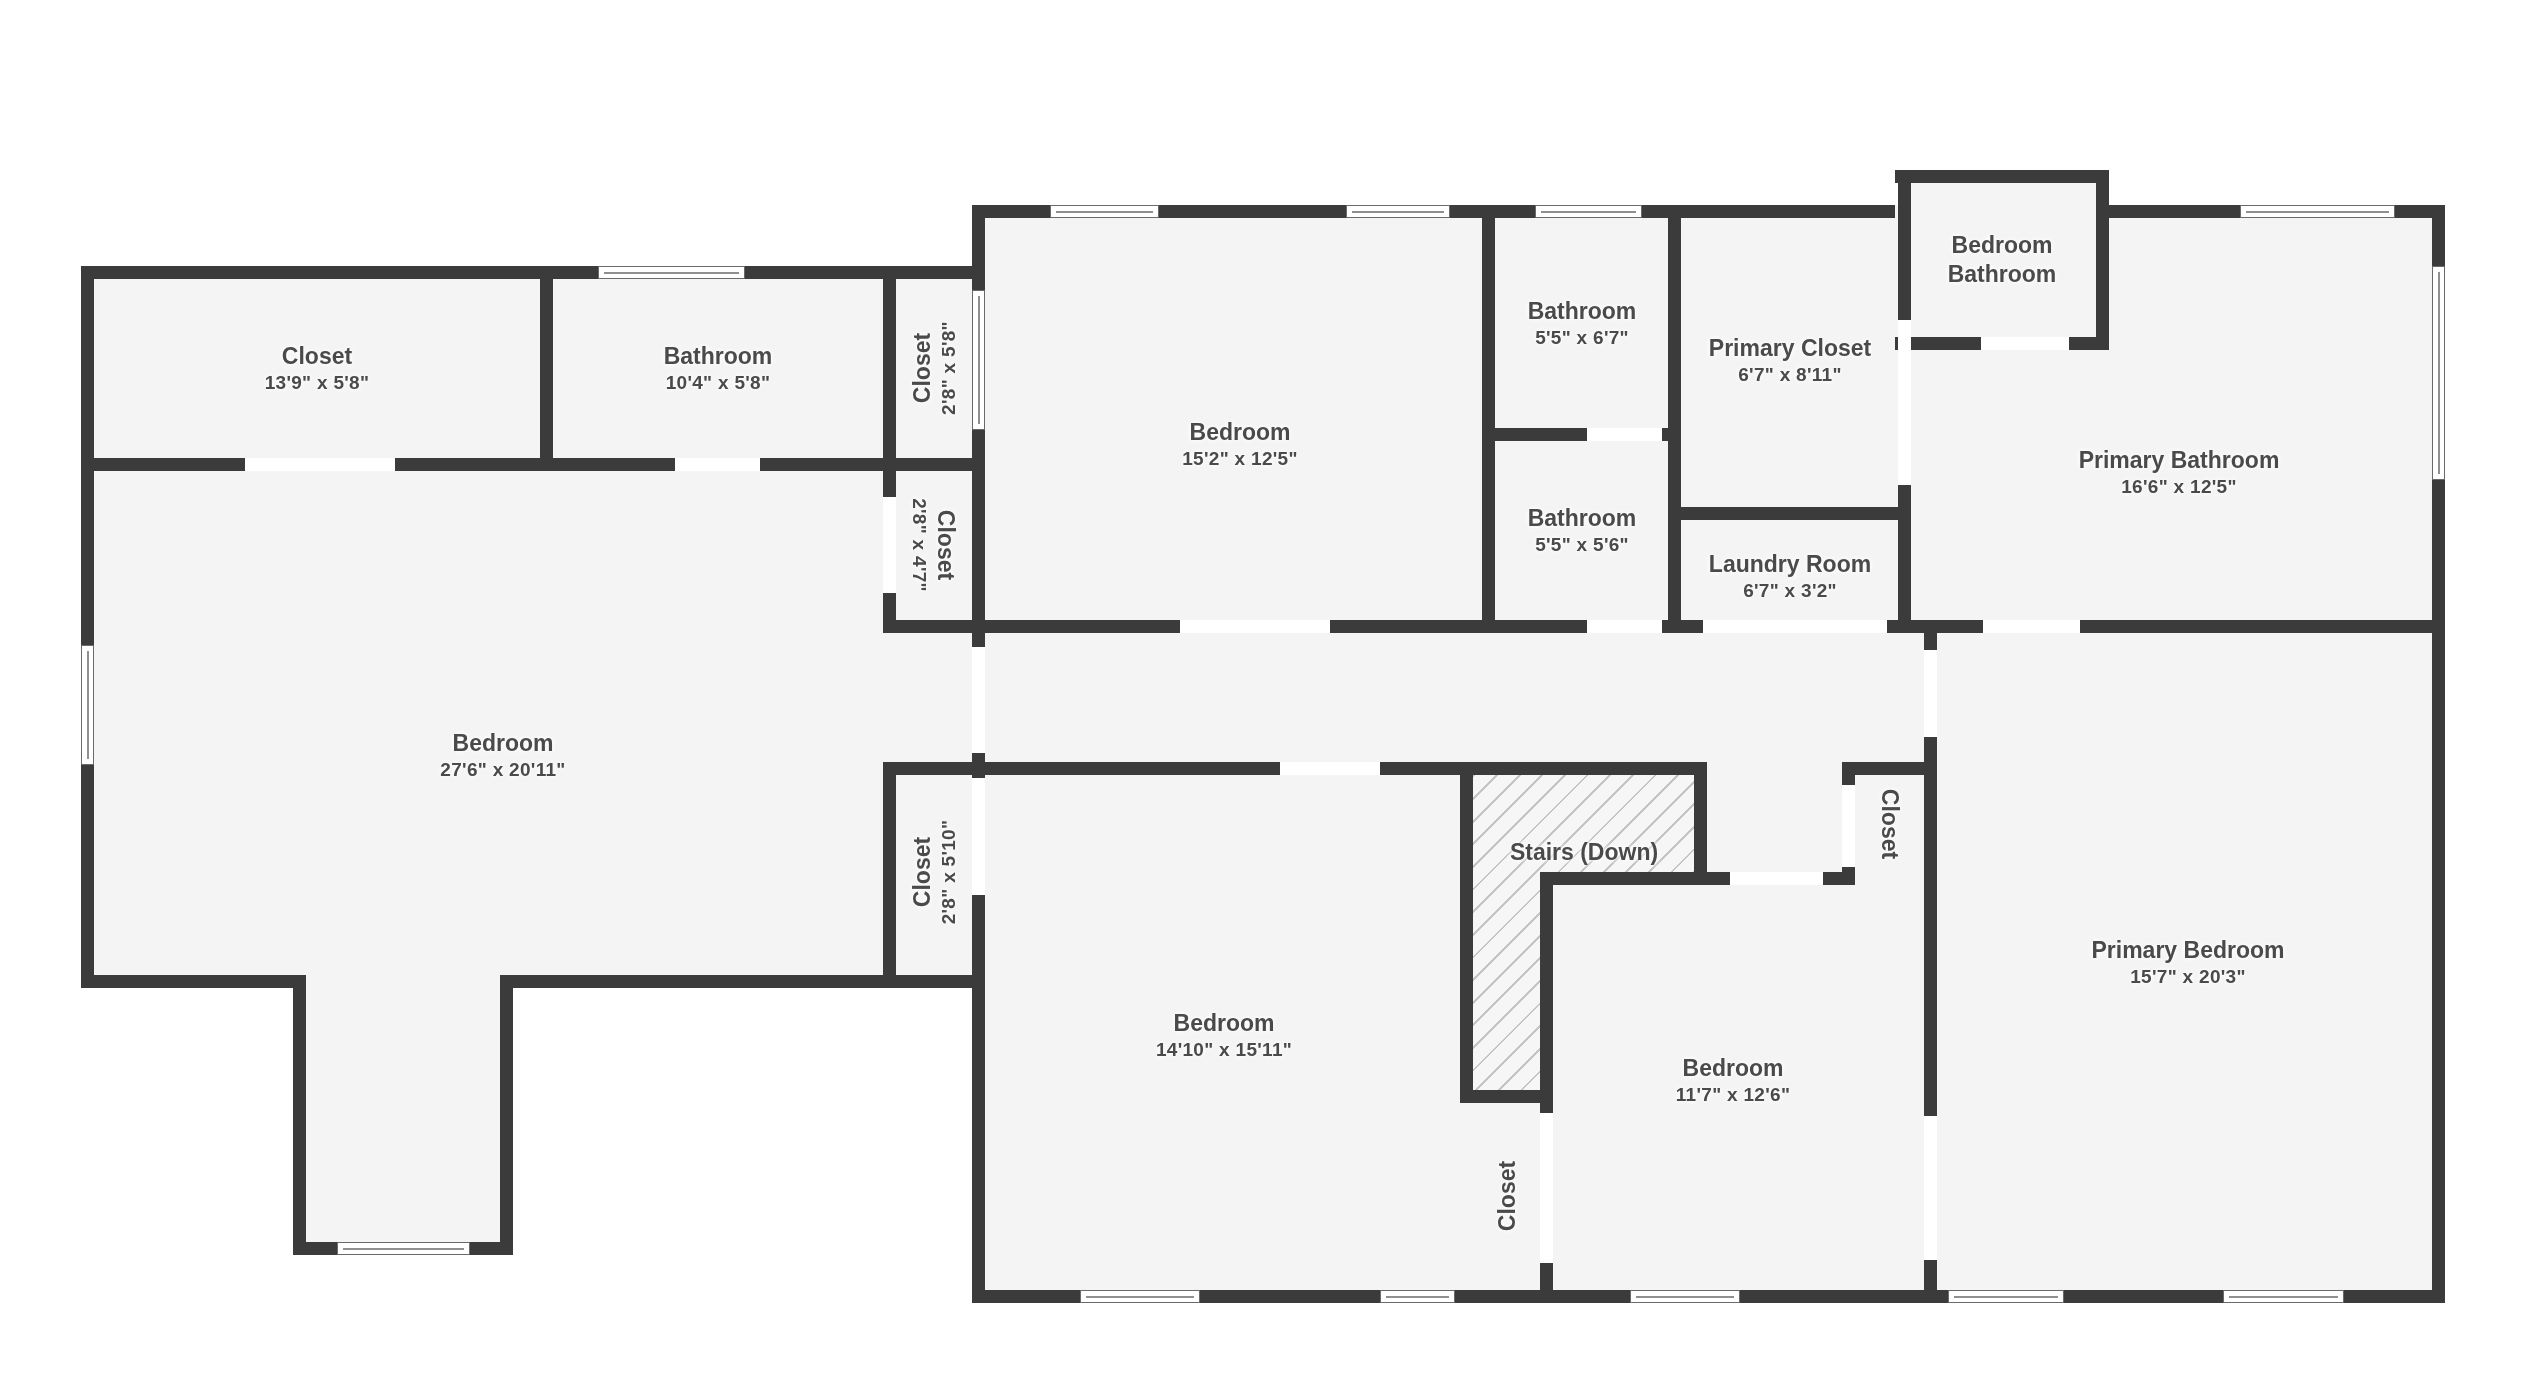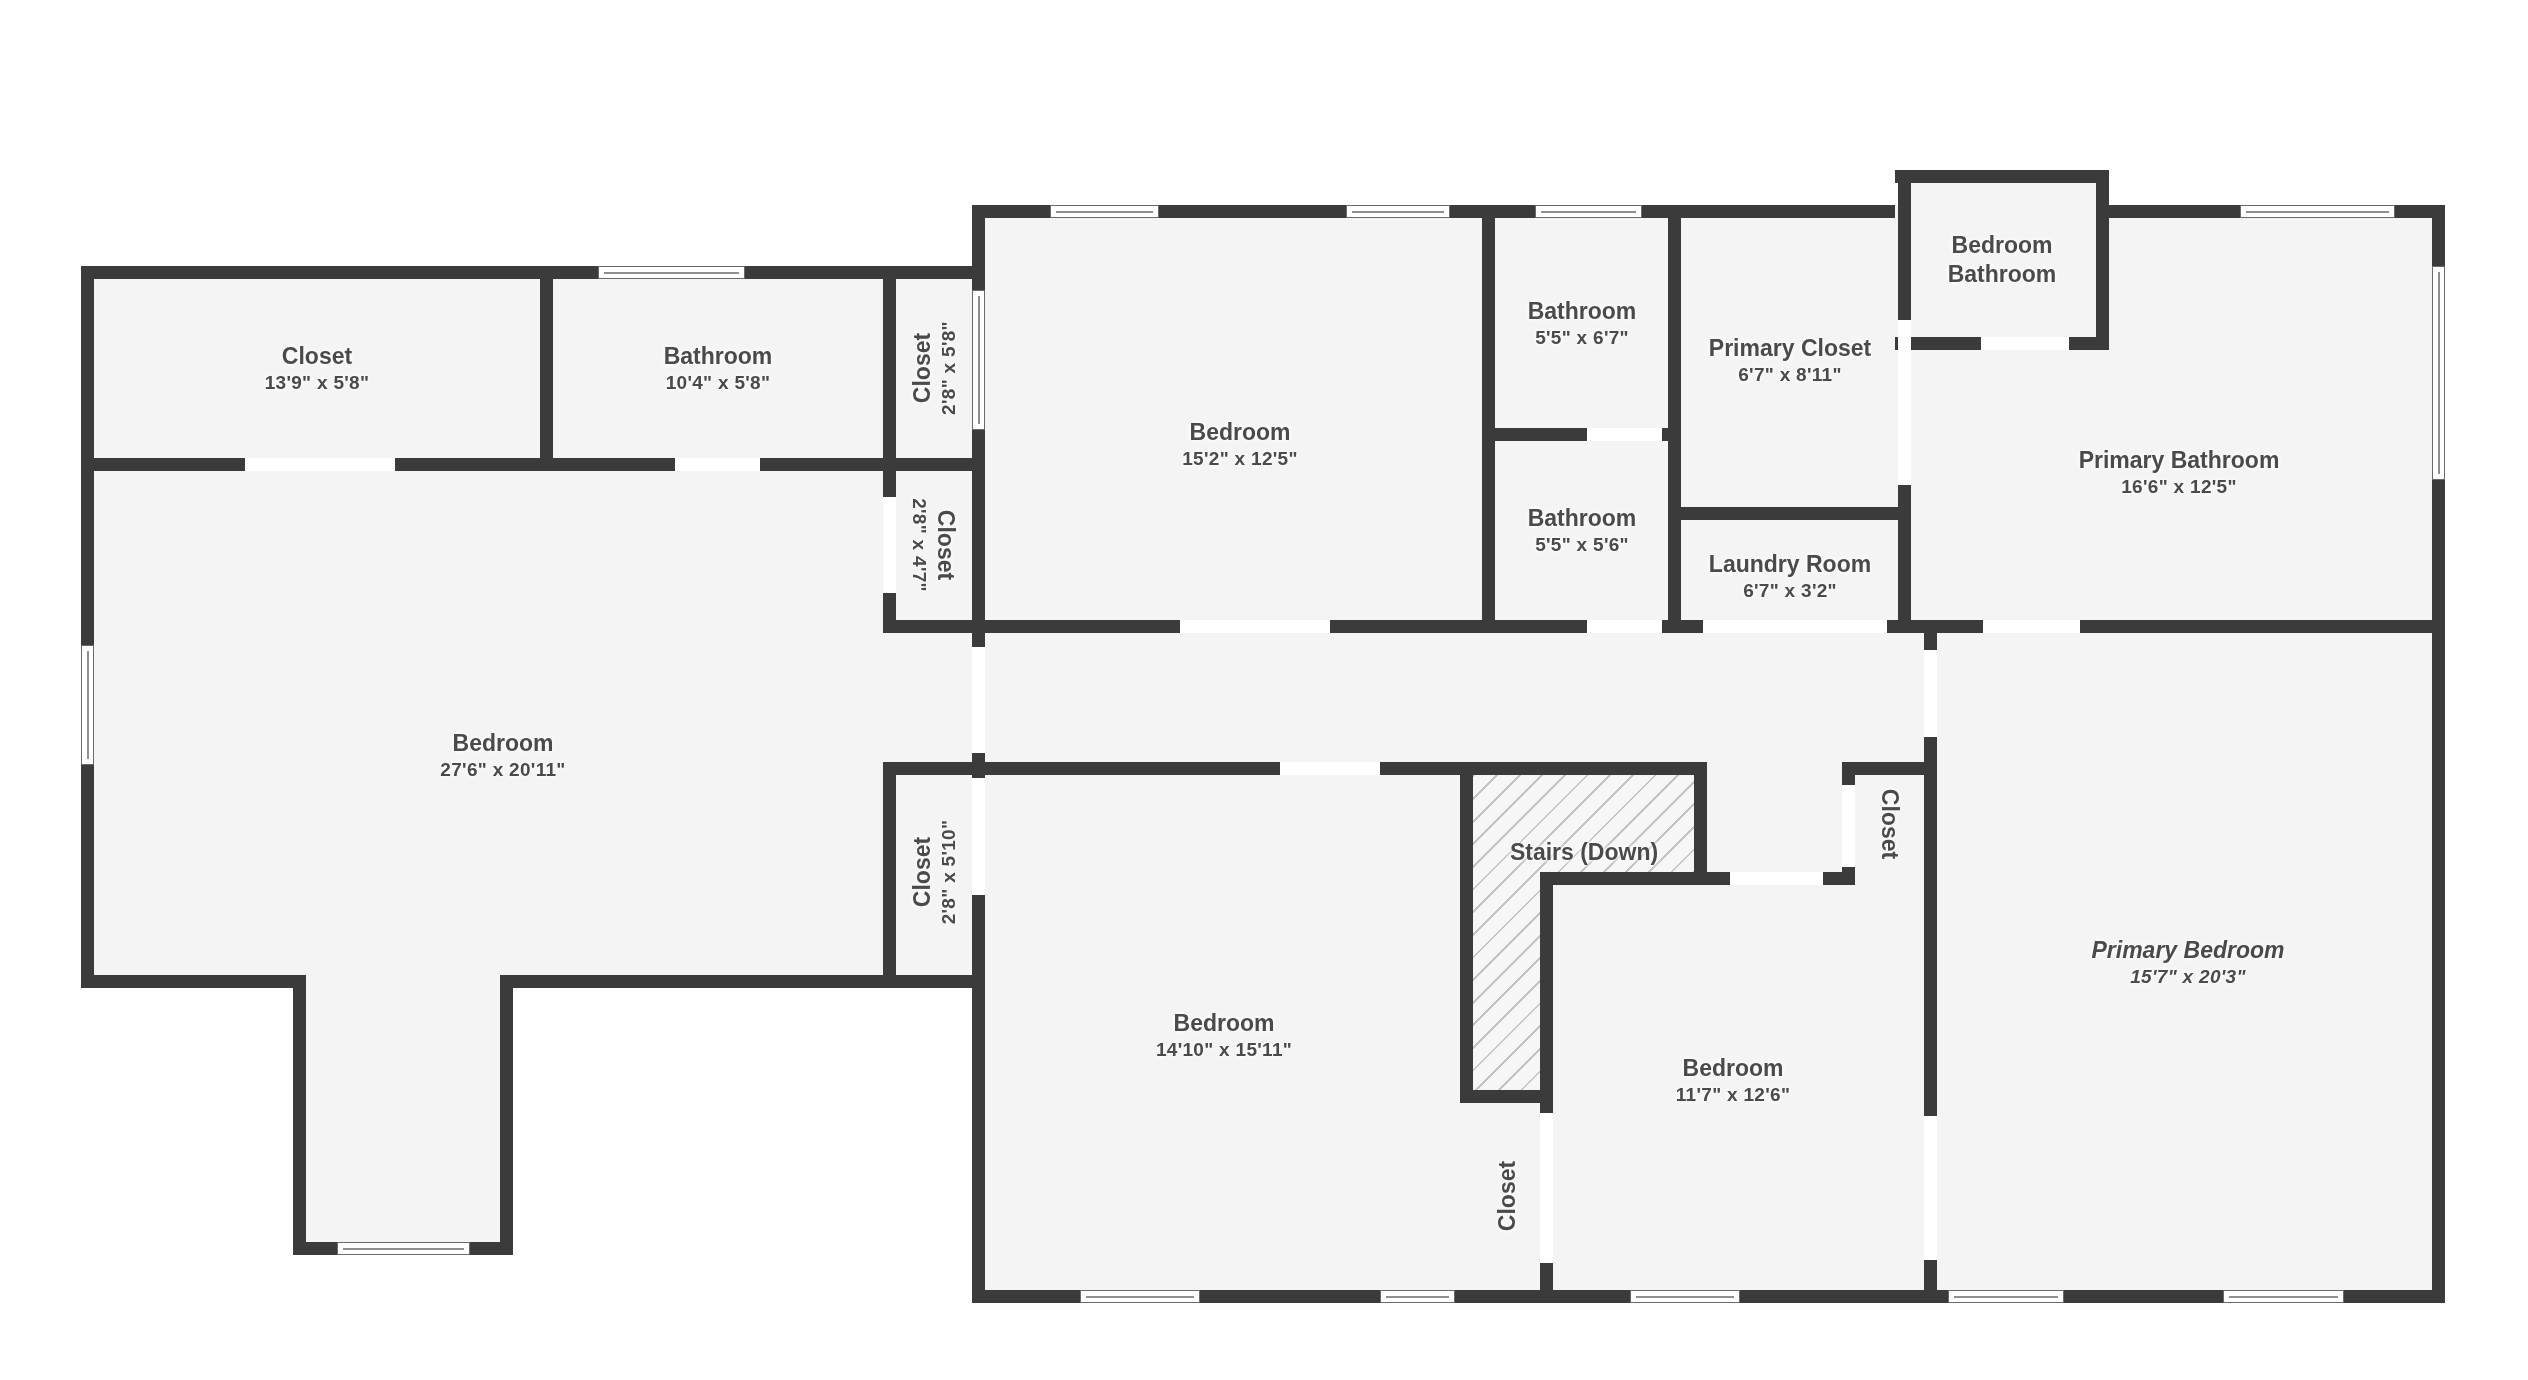--- a/index.html
+++ b/index.html
@@ -138,14 +138,14 @@
     <div class="room-label" style="left: 1582px; top: 530px; transform: translate(-50%, -50%) rotate(0deg);"><span class="nm">Bathroom</span><span class="dm">5'5" x 5'6"</span></div>
     <div class="room-label" style="left: 1790px; top: 568px; transform: translate(-50%, -50%) rotate(0deg); margin-top: 8px;"><span class="nm">Laundry Room</span><span class="dm">6'7" x 3'2"</span></div>
     <div class="room-label" style="left: 934px; top: 545px; transform: translate(-50%, -50%) rotate(90deg);"><span class="nm">Closet</span><span class="dm">2'8" x 4'7"</span></div>
     <div class="room-label" style="left: 503px; top: 755px; transform: translate(-50%, -50%) rotate(0deg);"><span class="nm">Bedroom</span><span class="dm">27'6" x 20'11"</span></div>
     <div class="room-label" style="left: 934px; top: 872px; transform: translate(-50%, -50%) rotate(-90deg);"><span class="nm">Closet</span><span class="dm">2'8" x 5'10"</span></div>
     <div class="room-label" style="left: 1584px; top: 824px; transform: translate(-50%, -50%) rotate(0deg); margin-top: 28px;"><span class="nm">Stairs (Down)</span></div>
     <div class="room-label" style="left: 1890px; top: 824px; transform: translate(-50%, -50%) rotate(90deg);"><span class="nm">Closet</span></div>
     <div class="room-label" style="left: 1224px; top: 1035px; transform: translate(-50%, -50%) rotate(0deg);"><span class="nm">Bedroom</span><span class="dm">14'10" x 15'11"</span></div>
     <div class="room-label" style="left: 1733px; top: 1080px; transform: translate(-50%, -50%) rotate(0deg);"><span class="nm">Bedroom</span><span class="dm">11'7" x 12'6"</span></div>
     <div class="room-label" style="left: 1507px; top: 1196px; transform: translate(-50%, -50%) rotate(-90deg);"><span class="nm">Closet</span></div>
-    <div class="room-label" style="left: 2188px; top: 962px; transform: translate(-50%, -50%) rotate(0deg); font-style: italic;"><span class="nm">Primary Bedroom</span><span class="dm">15'7" x 20'3"</span></div>
+    <div class="room-label" style="left: 2188px; top: 962px; transform: translate(-50%, -50%) rotate(0deg);"><span class="nm">Primary Bedroom</span><span class="dm">15'7" x 20'3"</span></div>
   </div>
 
 </body></html>

